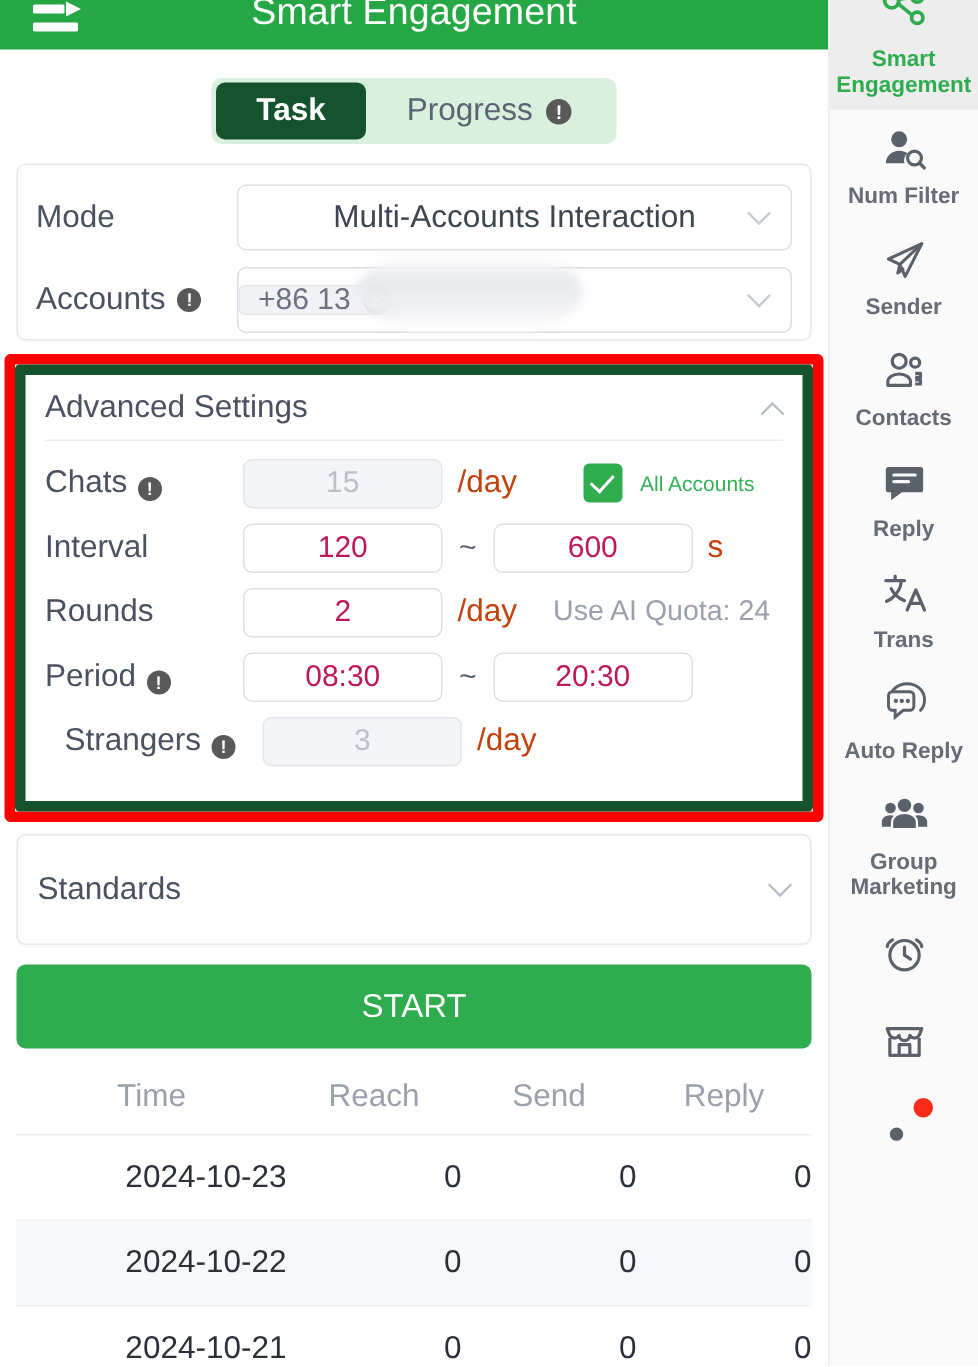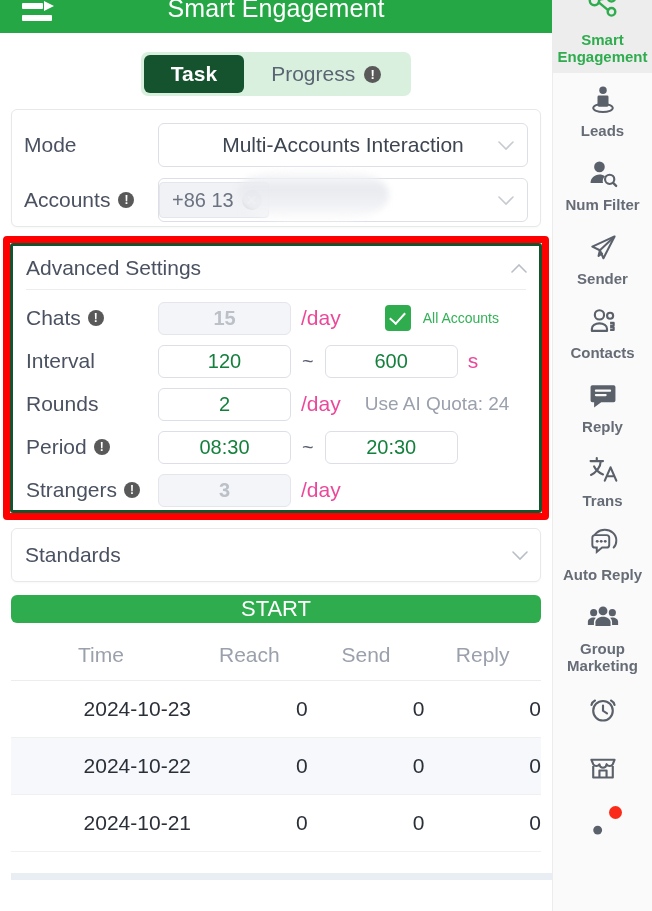--- a/index.html
+++ b/index.html
@@ -146,21 +146,21 @@
     right: 14px;
     width: 15px; height: 9px;
   }
   .caret svg { display: block; }
 
   
   .acct-tag {
     background: #f1f2f5;
     border: 1px solid #e4e6eb;
     border-radius: 4px;
-    height: 36px;
+    height: 20px;
     margin-left: 0;
     padding: 0 6px 0 12px;
     display: flex;
     align-items: center;
     gap: 8px;
     font-size: 20px;
     color: #6b7280;
     position: relative;
   }
   .tag-close {
@@ -186,73 +186,72 @@
   
   .adv-wrap {
     position: relative;
     margin: 9px 3px 0 3px;
     border: 7px solid #fe0000;
     border-radius: 4px;
     padding: 0;
   }
   .adv-card {
     background: #ffffff;
-    border: 3px solid #14532d;
+    border: 7px solid #14532d;
     border-radius: 3px;
-    padding: 10px 13px 0 13px;
+    padding: 10px 13px 20px 13px;
   }
   .adv-head {
     display: flex;
     align-items: center;
     justify-content: space-between;
     font-size: 21px;
     color: #4a5160;
     padding-bottom: 9px;
     border-bottom: 1px solid #ededed;
     cursor: pointer;
   }
   .adv-body { padding-top: 11px; }
 
   .set-row {
     display: flex;
     align-items: center;
     margin-bottom: 9px;
     height: 34px;
   }
-  .set-row:last-child { margin-bottom: 3px; }
+  .set-row:last-child { margin-bottom: 3px; margin-left: 13px; }
   .set-label {
     width: 132px;
     font-size: 21px;
     color: #4a5160;
     display: flex;
-    align-items: center;
+    align-items: flex-end;
     gap: 7px;
     flex: none;
   }
   .inp {
     width: 133px;
     height: 33px;
     border: 1px solid #dcdfe6;
     border-radius: 6px;
     background: #ffffff;
-    color: #15803d;
+    color: #be185d;
     font-size: 20px;
     font-family: "Liberation Sans", sans-serif;
     text-align: center;
     outline: none;
   }
   .inp.disabled {
     background: #f4f5f8;
     color: #bcc0c8;
     border-color: #e4e6eb;
-    font-weight: bold;
   }
   .unit {
     font-size: 21px;
-    color: #ec4899;
+    color: #c2410c;
     margin-left: 10px;
     font-weight: 400;
   }
   .tilde {
     font-size: 20px;
     color: #5a6170;
     margin: 0 11px;
   }
   .quota {
     font-size: 19px;
@@ -284,33 +283,33 @@
     transform: rotate(42deg);
   }
   .allacct-label {
     font-size: 14px;
     color: #32b257;
   }
 
   
   .card-standards {
     margin-top: 8px;
-    padding: 14px 13px;
+    padding: 24px 13px;
     display: flex;
     align-items: center;
     justify-content: space-between;
     font-size: 21px;
     color: #4a5160;
     cursor: pointer;
   }
 
   
   .start-btn {
     margin: 13px 11px 0 11px;
-    height: 28px;
+    height: 56px;
     background: #2fac4e;
     border-radius: 6px;
     color: #ffffff;
     font-size: 22px;
     display: flex;
     align-items: center;
     justify-content: center;
     cursor: pointer;
     border: none;
     width: calc(100% - 22px);
@@ -582,30 +581,20 @@
           <circle cx="9" cy="9" r="5"></circle>
             <circle cx="27" cy="6" r="4"></circle>
             <circle cx="27" cy="21" r="4"></circle>
           <path d="M13.5 8 L23 6.6 M13.5 11 L23.4 19.2" stroke-linecap="round"></path>
         </svg>
       </div>
       <div class="side-label">Smart
 Engagement</div>
     </div>
 
-    <div class="side-item">
-      <div class="side-icon">
-        <svg viewBox="0 0 36 36" width="32" height="32" fill="#5b616b">
-          <circle cx="18" cy="7" r="4.2"></circle>
-          <path d="M13.4 13h9.2a1.6 1.6 0 011.6 1.6V24a1.6 1.6 0 01-1.6 1.6h-9.2A1.6 1.6 0 0111.8 24v-9.4A1.6 1.6 0 0113.4 13z"></path>
-          <ellipse cx="18" cy="27" rx="11" ry="4.6" fill="none" stroke="#5b616b" stroke-width="2.2"></ellipse>
-        </svg>
-      </div>
-      <div class="side-label">Leads</div>
-    </div>
 
     <div class="side-item">
       <div class="side-icon">
         <svg viewBox="0 0 36 36" width="32" height="32" fill="#5b616b">
           <circle cx="14" cy="10" r="6"></circle>
           <path d="M4 28c0-5.5 4.5-9.5 10-9.5 2.4 0 4.6.7 6.3 1.9-1.6 1.3-2.6 3.3-2.6 5.5 0 .8.1 1.5.4 2.1H4z"></path>
           <circle cx="25.5" cy="24" r="5.2" fill="none" stroke="#5b616b" stroke-width="2.4"></circle>
           <path d="M29.4 28l3.4 3.4" stroke="#5b616b" stroke-width="2.6" stroke-linecap="round"></path>
         </svg>
       </div>

